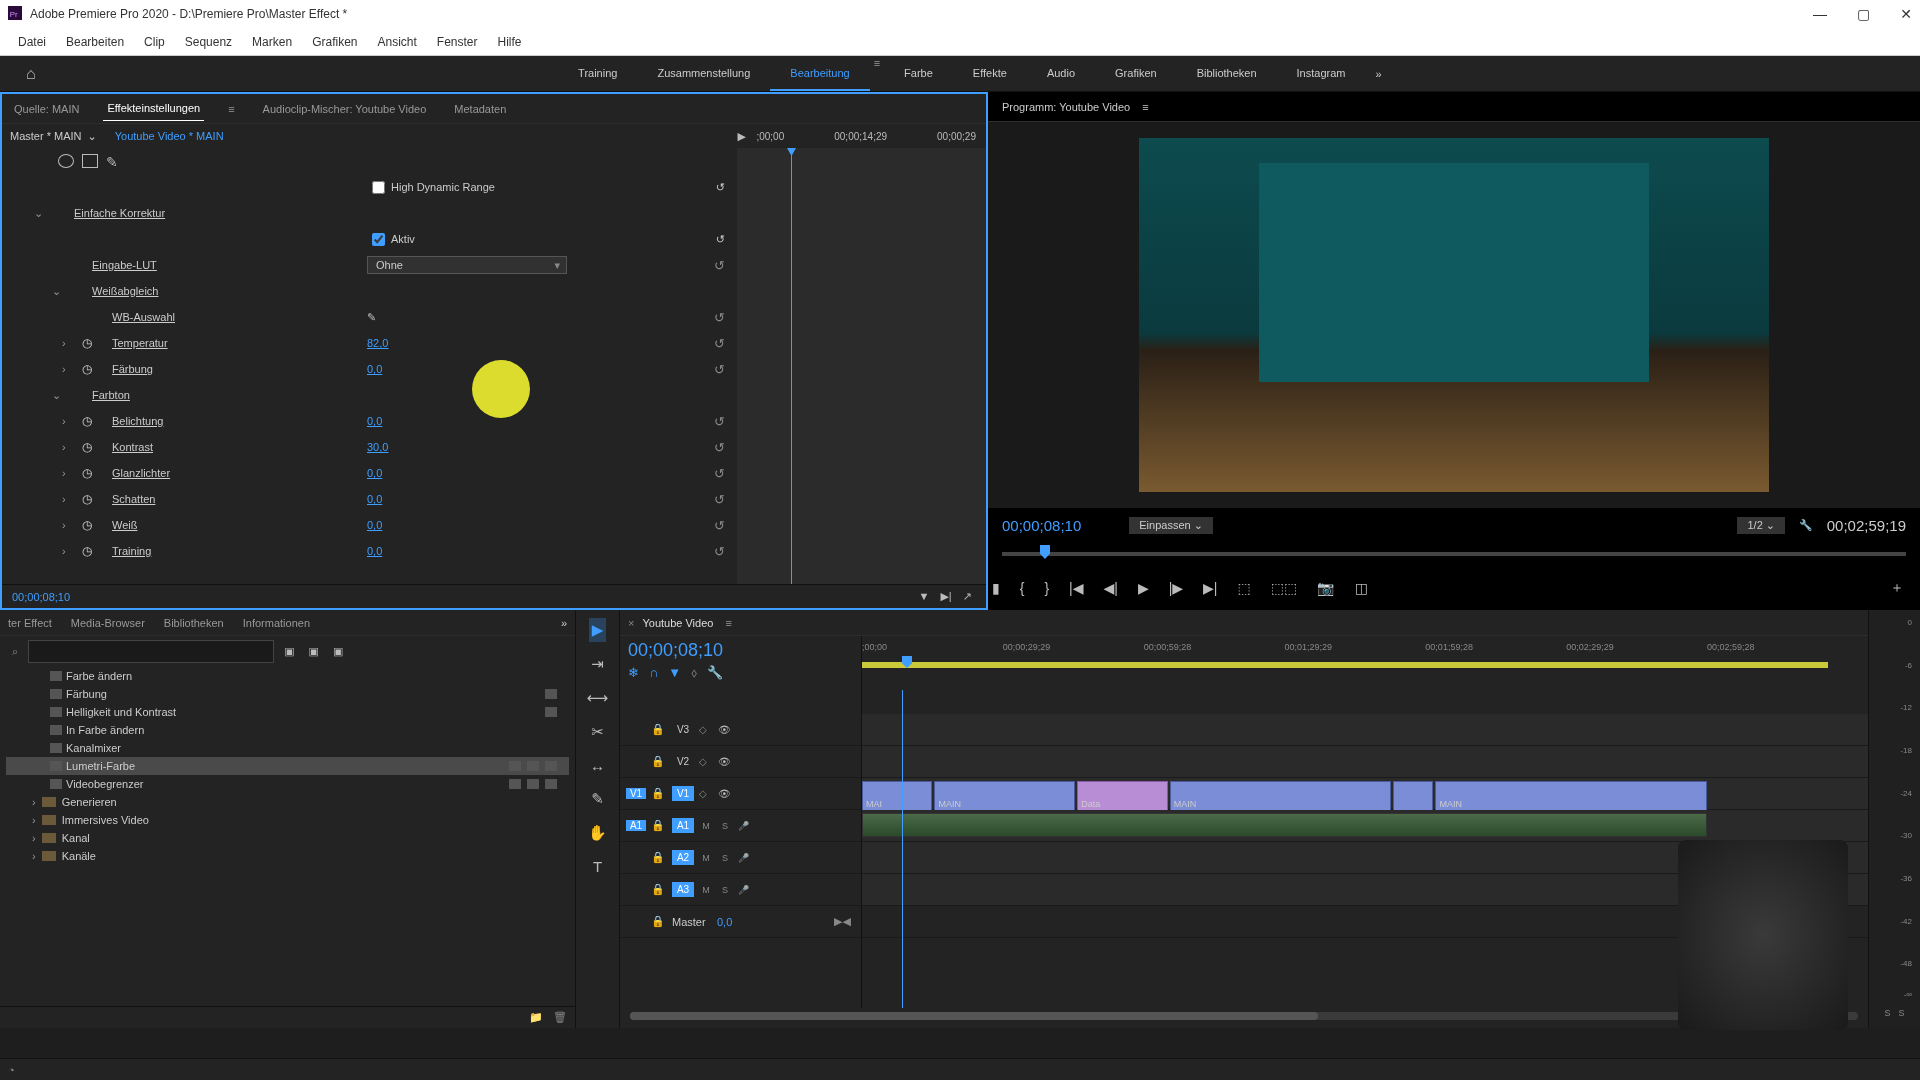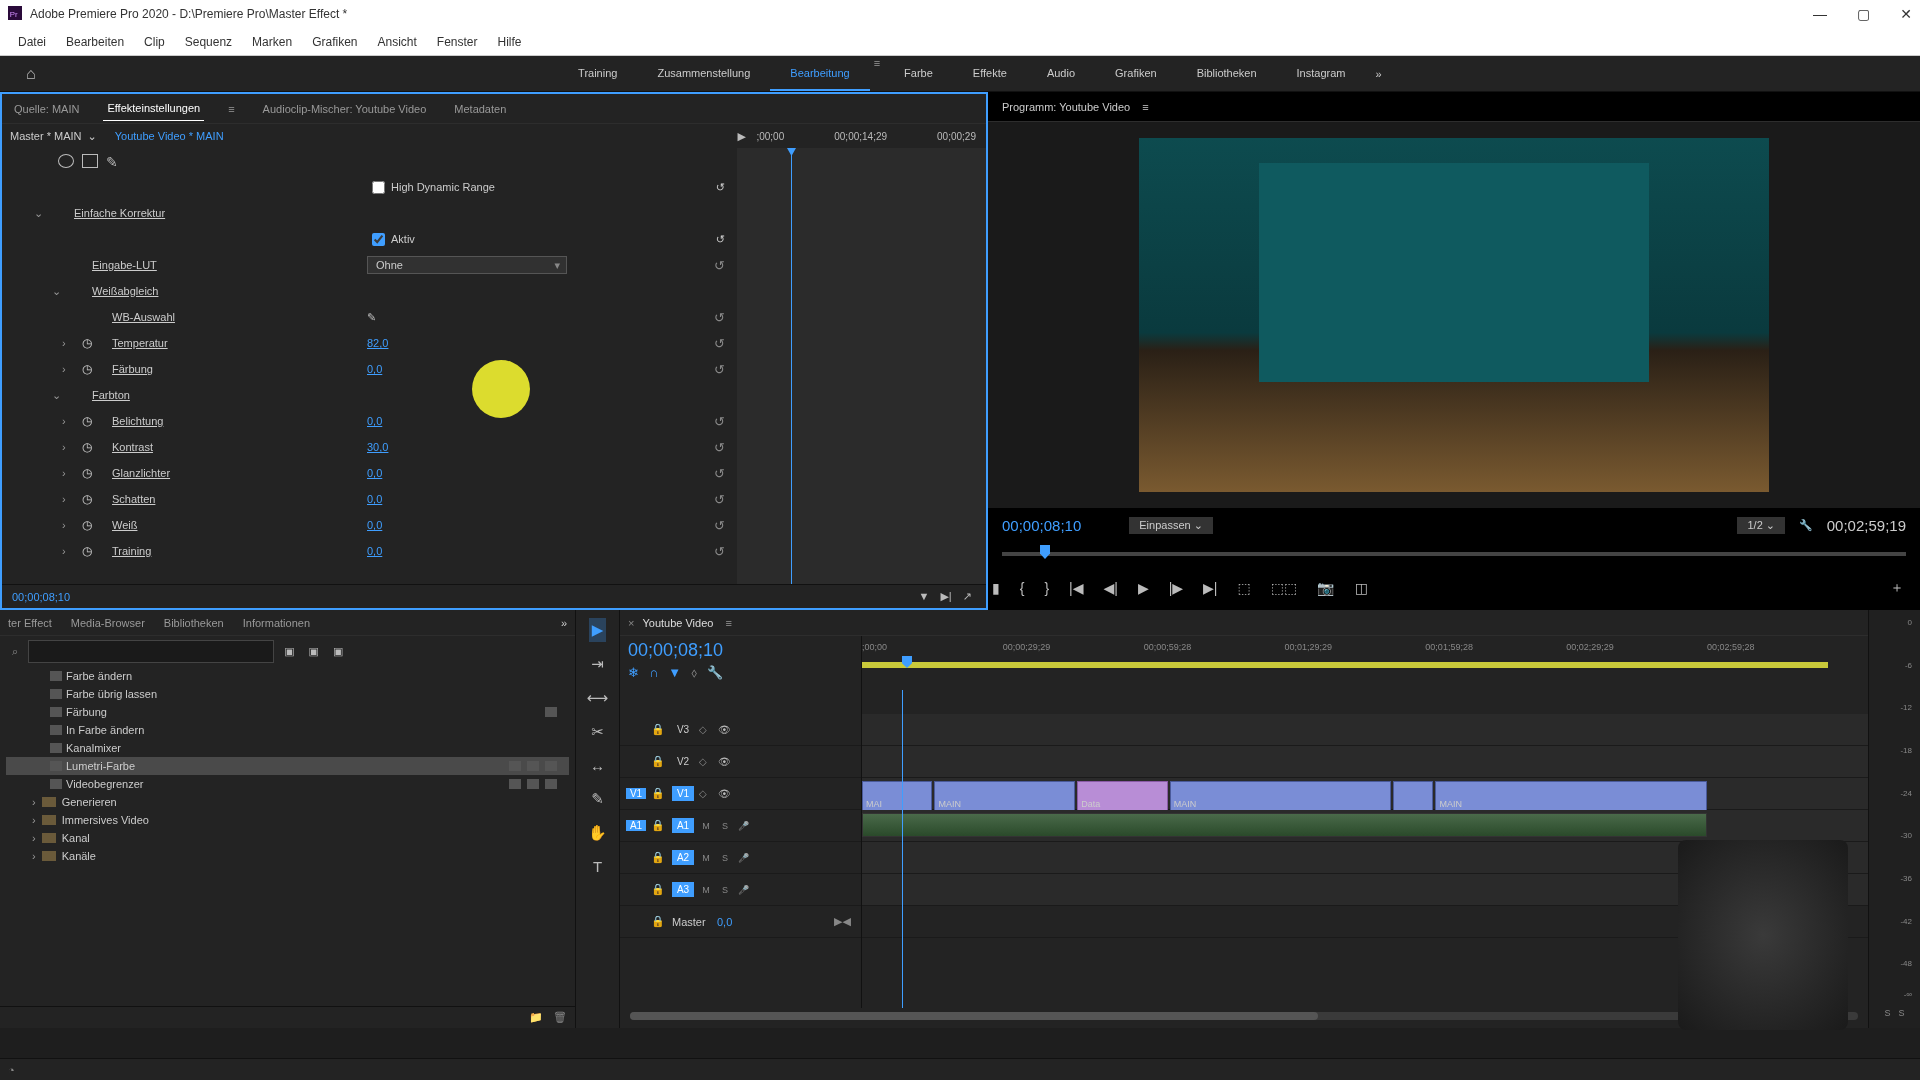--- a/index.html
+++ b/index.html
@@ -385,25 +385,28 @@
       <span>▣</span>
       <span>▣</span>
     </div>
     <div class="proj-list">
       <div class="proj-item">
           <span class="fx-ic"></span>
           <span>Farbe ändern</span>
         </div>
       <div class="proj-item">
           <span class="fx-ic"></span>
-          <span>Farbe übrig lassen</span>
+          <span>Färbung</span>
+          <div class="badge">
+            <span></span>
+          </div>
         </div>
       <div class="proj-item">
           <span class="fx-ic"></span>
-          <span>Färbung</span>
+          <span>Helligkeit und Kontrast</span>
           <div class="badge">
             <span></span>
           </div>
         </div>
       <div class="proj-item">
           <span class="fx-ic"></span>
           <span>In Farbe ändern</span>
         </div>
       <div class="proj-item">
           <span class="fx-ic"></span>

